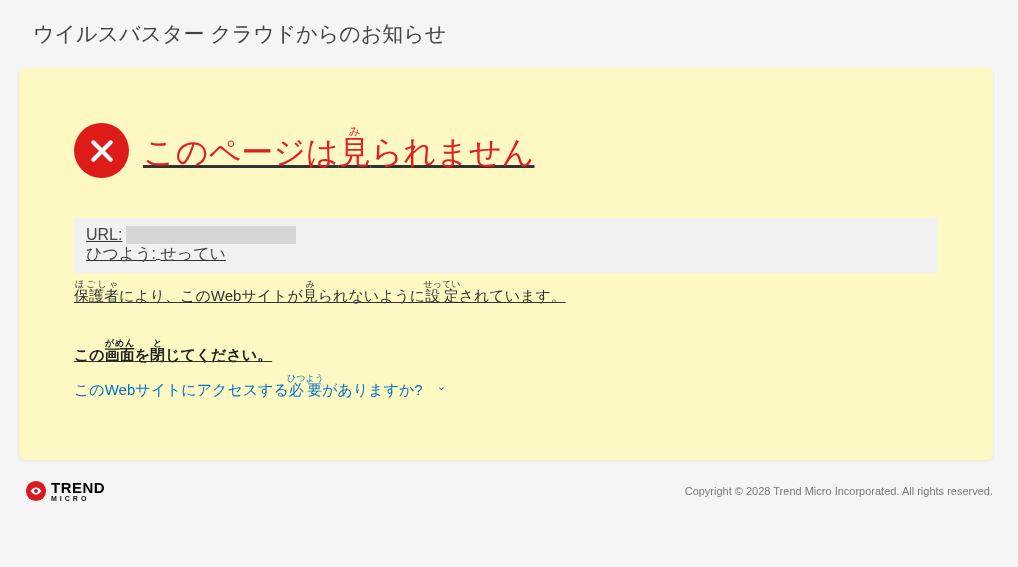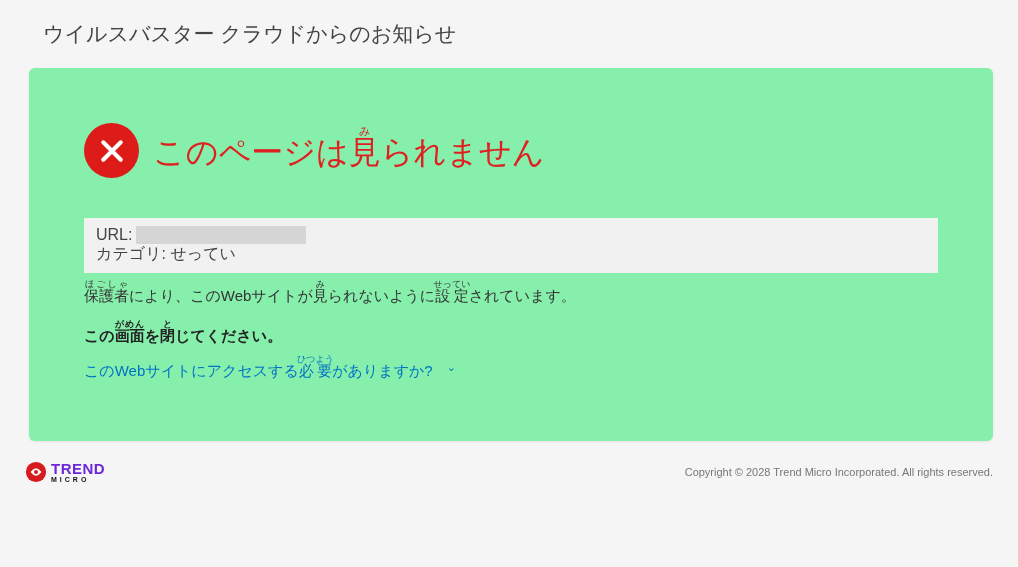--- a/index.html
+++ b/index.html
@@ -5,33 +5,34 @@
   * { margin: 0; padding: 0; box-sizing: border-box; }
   body {
     background: #f5f5f5;
     font-family: "Meiryo", "Hiragino Sans", sans-serif;
     width: 1018px;
     height: 567px;
     overflow: hidden;
     color: #333;
   }
   .page {
-    padding: 10px 25px 0 29px;
+    padding: 10px 25px 0 19px;
   }
   .product-title {
     font-size: 21px;
     font-weight: 400;
     color: #444;
     margin: 10px 0 20px 14px;
   }
   .card {
-    background: #86efac;
+    background: #fef9c3;
     border-radius: 6px;
     padding: 55px 55px 60px 55px;
     box-shadow: 0 1px 3px rgba(0,0,0,0.08);
+    text-decoration: underline;
   }
   .headline-row {
     display: flex;
     align-items: center;
     gap: 14px;
     margin-bottom: 40px;
   }
   .error-icon {
     width: 55px;
     height: 55px;
@@ -67,21 +68,21 @@
   .description {
     font-size: 15px;
     color: #333;
     margin-top: 4px;
   }
   .description rt { color: #333; font-size: 9px; }
   .instruction {
     font-size: 15px;
     font-weight: 700;
     color: #222;
-    margin-top: 13px;
+    margin-top: 32px;
   }
   .instruction rt { color: #222; font-size: 9px; font-weight: 700; }
   .access-link {
     display: inline-flex;
     align-items: center;
     gap: 14px;
     color: #0072c6;
     font-size: 15px;
     margin-top: 8px;
     text-decoration: none;
@@ -103,21 +104,21 @@
   }
   .brand-logo {
     width: 22px;
     height: 22px;
   }
   .brand-text {
     display: flex;
     flex-direction: column;
     line-height: 1;
   }
-  .brand-trend { font-weight: 800; font-size: 15px; letter-spacing: 0.5px; color: #6d28d9;}
+  .brand-trend { font-weight: 800; font-size: 15px; letter-spacing: 0.5px; color: #000000;}
   .brand-micro { font-size: 7px; letter-spacing: 3px; color: #111; font-weight: 700;}
   .copyright { font-size: 11px; color: #777; }
 </style>
 </head>
 <body>
 
 <div class="page">
   <div class="product-title">ウイルスバスター クラウドからのお知らせ</div>
 
   <div class="card">
@@ -132,21 +133,21 @@
         このページは<ruby>見<rt>み</rt></ruby>られません
       </div>
     </div>
 
     <div class="info-box">
       <div class="info-line">
         <span>URL:</span>
         <span class="url-redacted"></span>
       </div>
       <div class="info-line">
-        <span>カテゴリ:</span>&nbsp;
+        <span>ひつよう:</span>&nbsp;
         <span>せってい</span>
       </div>
     </div>
 
     <div class="description">
       <ruby>保護者<rt>ほごしゃ</rt></ruby>により、このWebサイトが<ruby>見<rt>み</rt></ruby>られないように<ruby>設定<rt>せってい</rt></ruby>されています。
     </div>
 
     <div class="instruction">
       この<ruby>画面<rt>がめん</rt></ruby>を<ruby>閉<rt>と</rt></ruby>じてください。

